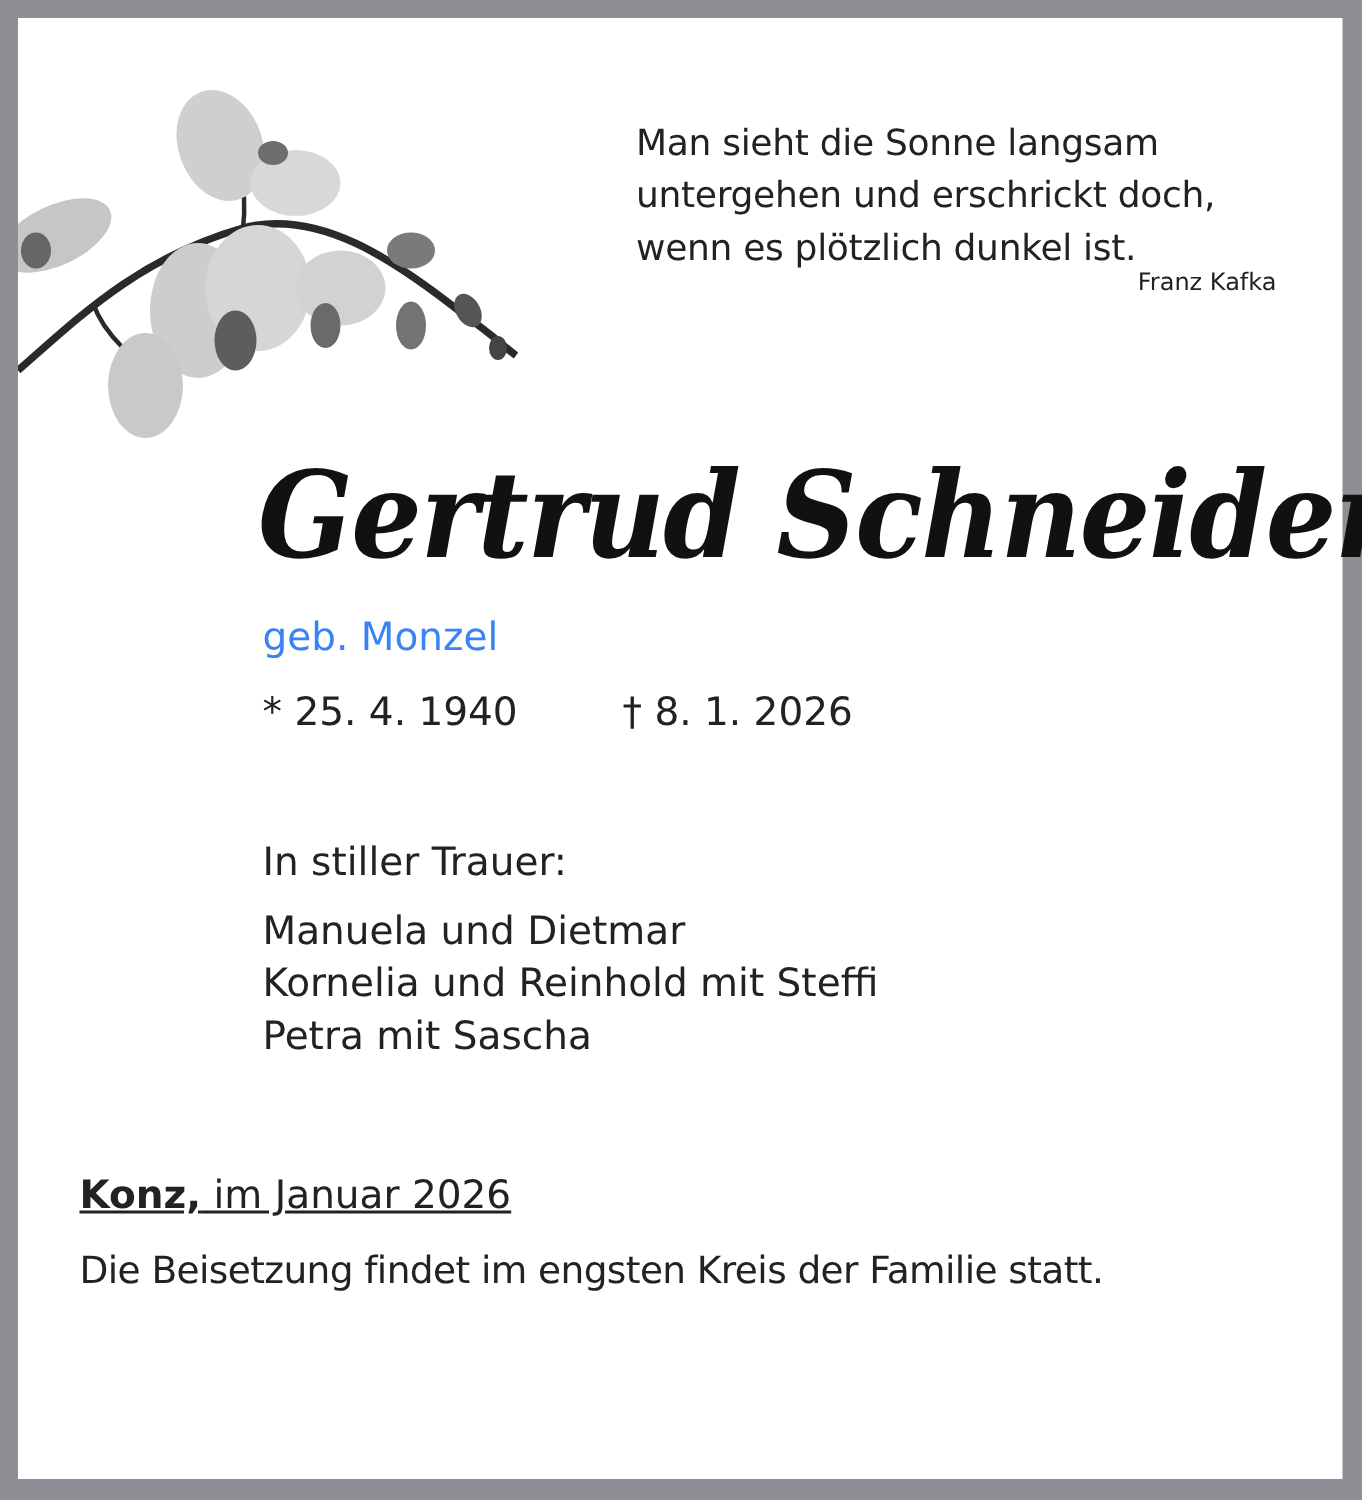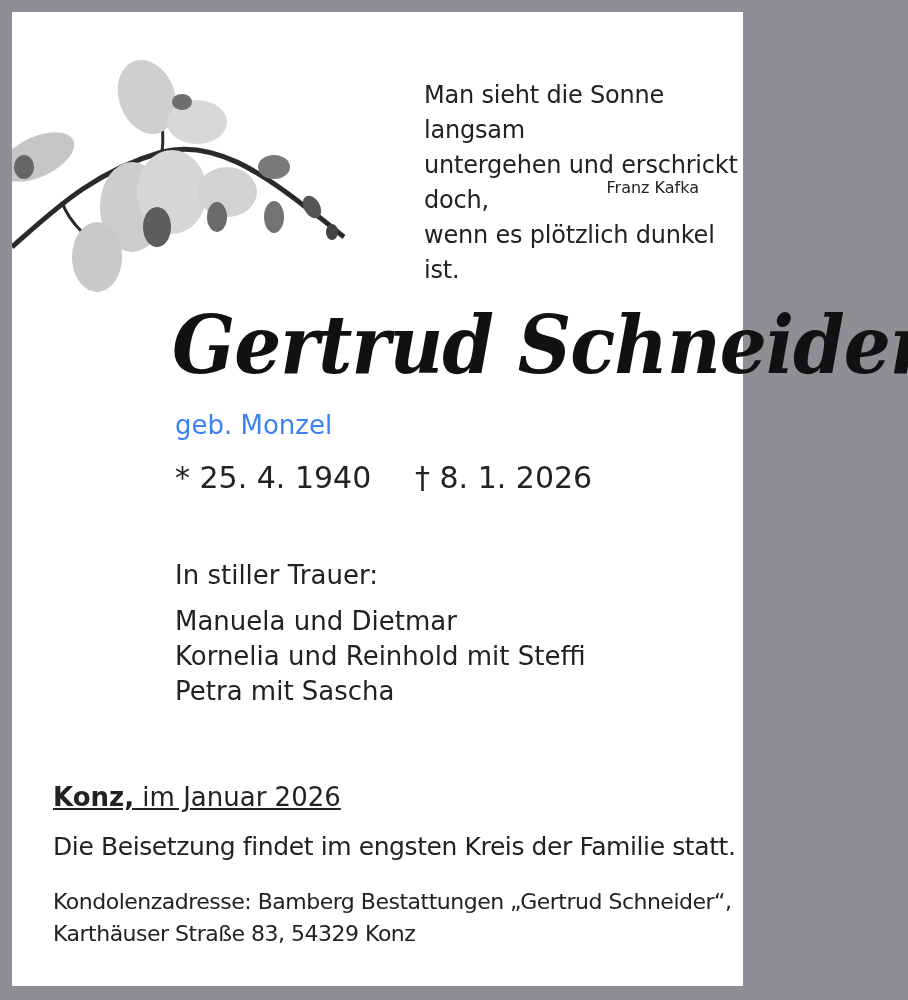--- a/index.html
+++ b/index.html
@@ -1,23 +1,23 @@
 <!DOCTYPE html>
 <html><head>
   <meta charset="utf-8">
   <style>
     html, body { margin: 0; padding: 0; }
     body { width: 908px; height: 1000px; background: #8e8f94; position: relative; overflow: hidden; font-family: "DejaVu Sans", sans-serif; color: #1c1c1c; }
-    .card { position: absolute; left: 12px; top: 12px; width: 731px; height: 974px; background: #ffffff; }
+    .card { position: absolute; left: 12px; top: 12px; width: 883px; height: 974px; background: #ffffff; }
     .flower { position: absolute; left: 0; top: 30px; width: 340px; height: 260px; }
     .quote { position: absolute; left: 412px; top: 66px; font-size: 24px; line-height: 35px; color: #222; letter-spacing: -0.2px; }
     .quote-author { position: absolute; right: 44px; top: 166px; font-size: 16px; color: #222; }
     .name { position: absolute; left: 160px; top: 286px; font-family: "DejaVu Serif", serif; font-style: italic; font-weight: bold; font-size: 74px; letter-spacing: -1px; color: #111; transform: scaleY(1.08); transform-origin: left top; white-space: nowrap; }
     .born-name { position: absolute; left: 163px; top: 398px; font-size: 26px; color: #3b82f6; }
-    .dates { position: absolute; left: 163px; top: 448px; font-size: 30px; color: #222; white-space: nowrap; }
+    .dates { position: absolute; left: 163px; top: 448px; font-size: 26px; color: #222; white-space: nowrap; }
     .dates .death { position: absolute; left: 240px; top: 0; }
     .mourning-label { position: absolute; left: 163px; top: 548px; font-size: 26px; color: #222; }
     .mourners { position: absolute; left: 163px; top: 592px; font-size: 26px; line-height: 35px; color: #222; }
     .place-line { position: absolute; left: 41px; top: 770px; font-size: 26px; color: #222; text-decoration: underline; }
     .place-line b { font-weight: bold; }
     .burial { position: absolute; left: 41px; top: 820px; font-size: 25px; color: #222; letter-spacing: -0.4px; white-space: nowrap; }
     .condolence { position: absolute; left: 41px; top: 874px; font-size: 22px; line-height: 32px; color: #222; letter-spacing: -0.5px; white-space: nowrap; }
   </style>
 </head>
 <body>
@@ -61,17 +61,13 @@
 
   <div class="mourning-label">In stiller Trauer:</div>
   <div class="mourners">
     <div>Manuela und Dietmar</div>
     <div>Kornelia und Reinhold mit Steffi</div>
     <div>Petra mit Sascha</div>
   </div>
 
   <div class="place-line"><b>Konz,</b><span> im Januar 2026</span></div>
   <div class="burial">Die Beisetzung findet im engsten Kreis der Familie statt.</div>
-  <div class="condolence">
-    <div>Kondolenzadresse: Bamberg Bestattungen „Gertrud Schneider“,</div>
-    <div>Karthäuser Straße 83, 54329 Konz</div>
-  </div>
 </div>
 
 </body></html>

